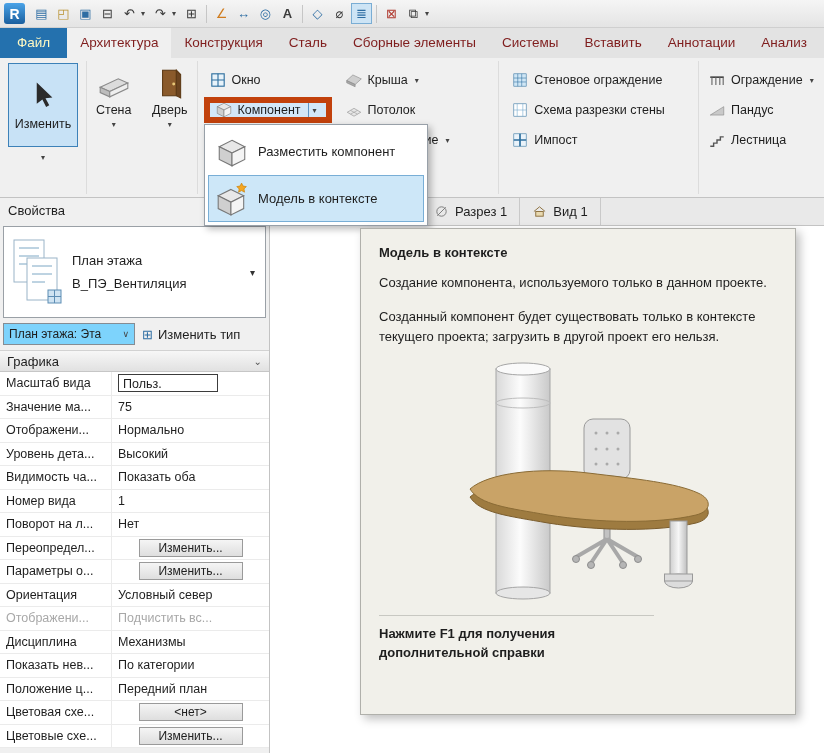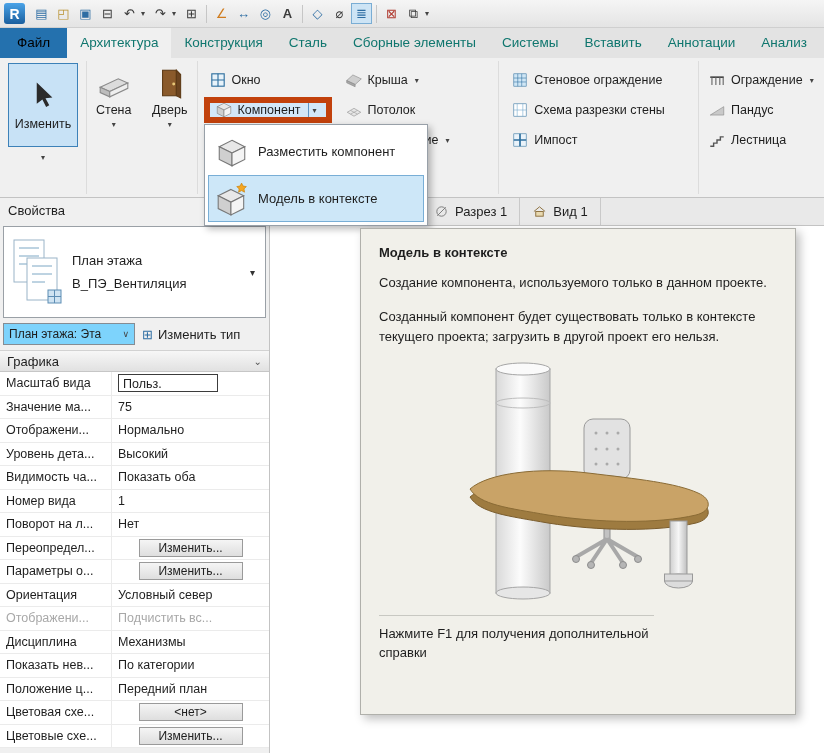--- a/index.html
+++ b/index.html
@@ -22,22 +22,22 @@
   .g-menu::before{content:"▤"} .g-open::before{content:"◰"} .g-save::before{content:"▣"}
   .g-print::before{content:"⊟"} .g-undo::before{content:"↶"} .g-redo::before{content:"↷"}
   .g-plot::before{content:"⊞"} .g-measure::before{content:"∠"} .g-dim::before{content:"↔"}
   .g-tag::before{content:"◎"} .g-text::before{content:"A";font-weight:bold}
   .g-3d::before{content:"◇"} .g-section::before{content:"⌀"} .g-thin::before{content:"≣"}
   .g-close::before{content:"⊠"} .g-win::before{content:"⧉"} .g-caret::before{content:"▾"}
 
   
   .tabrow { position:absolute; left:0; top:28px; width:100%; height:30px; background:#e3e3e3;
     display:flex; font-size:13.5px; white-space:nowrap; overflow:hidden; }
-  .tab { padding:0 13px; line-height:30px; color:#0f766e; }
-  .tab.file { background:#2471ae; color:#000000; padding:0 17px; }
+  .tab { padding:0 13px; line-height:30px; color:#7f1d1d; }
+  .tab.file { background:#2471ae; color:#fef9c3; padding:0 17px; }
   .tab.active { background:#f0f0f0; }
 
   
   .ribbon { position:absolute; left:0; top:58px; width:100%; height:140px; background:#f0f0f0;
     border-bottom:1px solid #c3c3c3; display:flex; font-size:12.5px; }
   .rsep { width:1px; background:#dcdcdc; margin:3px 0; }
   .rpanel { position:relative; flex:0 0 auto; }
   .p-select { width:86px; } .p-walls { width:110px; display:flex; justify-content:center; gap:8px; padding-top:5px;text-align:right; }
   .p-build { width:300px; } .p-curtain { width:200px; } .p-circ { width:125px; }
   .bigbtn-modify { margin:5px auto 0; width:70px; height:84px; background:#c8e2f6; border:1px solid #3d81b8;
@@ -56,21 +56,21 @@
   .ditem { height:47px; display:flex; align-items:center; gap:9px; padding:2px 6px; border:1px solid transparent; }
   .ditem.hl { background:#cde7f8; border:1px solid #78aed6; }
 
   
   .tooltip { position:absolute; left:360px; top:228px; width:436px; height:487px; background:#f1f0ea;
     border:1px solid #b0b0ab; box-shadow:4px 4px 9px rgba(0,0,0,.25); z-index:60;
     padding:14px 18px; font-size:13px; line-height:1.5; color:#1e1e1e; }
   .tt-title { font-weight:bold; margin-bottom:10px; }
   .tt-p { margin-bottom:15px; }
   .tt-img { display:block; margin:0 auto 10px; }
-  .tt-footer { border-top:1px solid #c8c8c2; padding-top:9px; font-weight:normal; width:275px; line-height:1.45; }
+  .tt-footer { border-top:1px solid #c8c8c2; padding-top:9px; font-weight:bold; width:275px; line-height:1.45; }
 
   
   .props { position:absolute; left:0; top:198px; width:270px; height:555px; background:#f0f0f0;
     border-right:1px solid #c3c3c3; font-size:12.5px; }
   .props-header { height:26px; line-height:26px; padding-left:8px; font-size:13px; }
   .type-selector { margin:2px 3px 0; height:92px; background:#fff; border:1px solid #9aa0a6;
     display:flex; align-items:center; }
   .type-icon { margin:4px 2px 4px 6px; }
   .type-texts { display:flex; flex-direction:column; gap:8px; font-size:13px; margin-left:6px; }
   .type-caret { margin-left:auto; margin-right:10px; font-size:10px; color:#333; }

